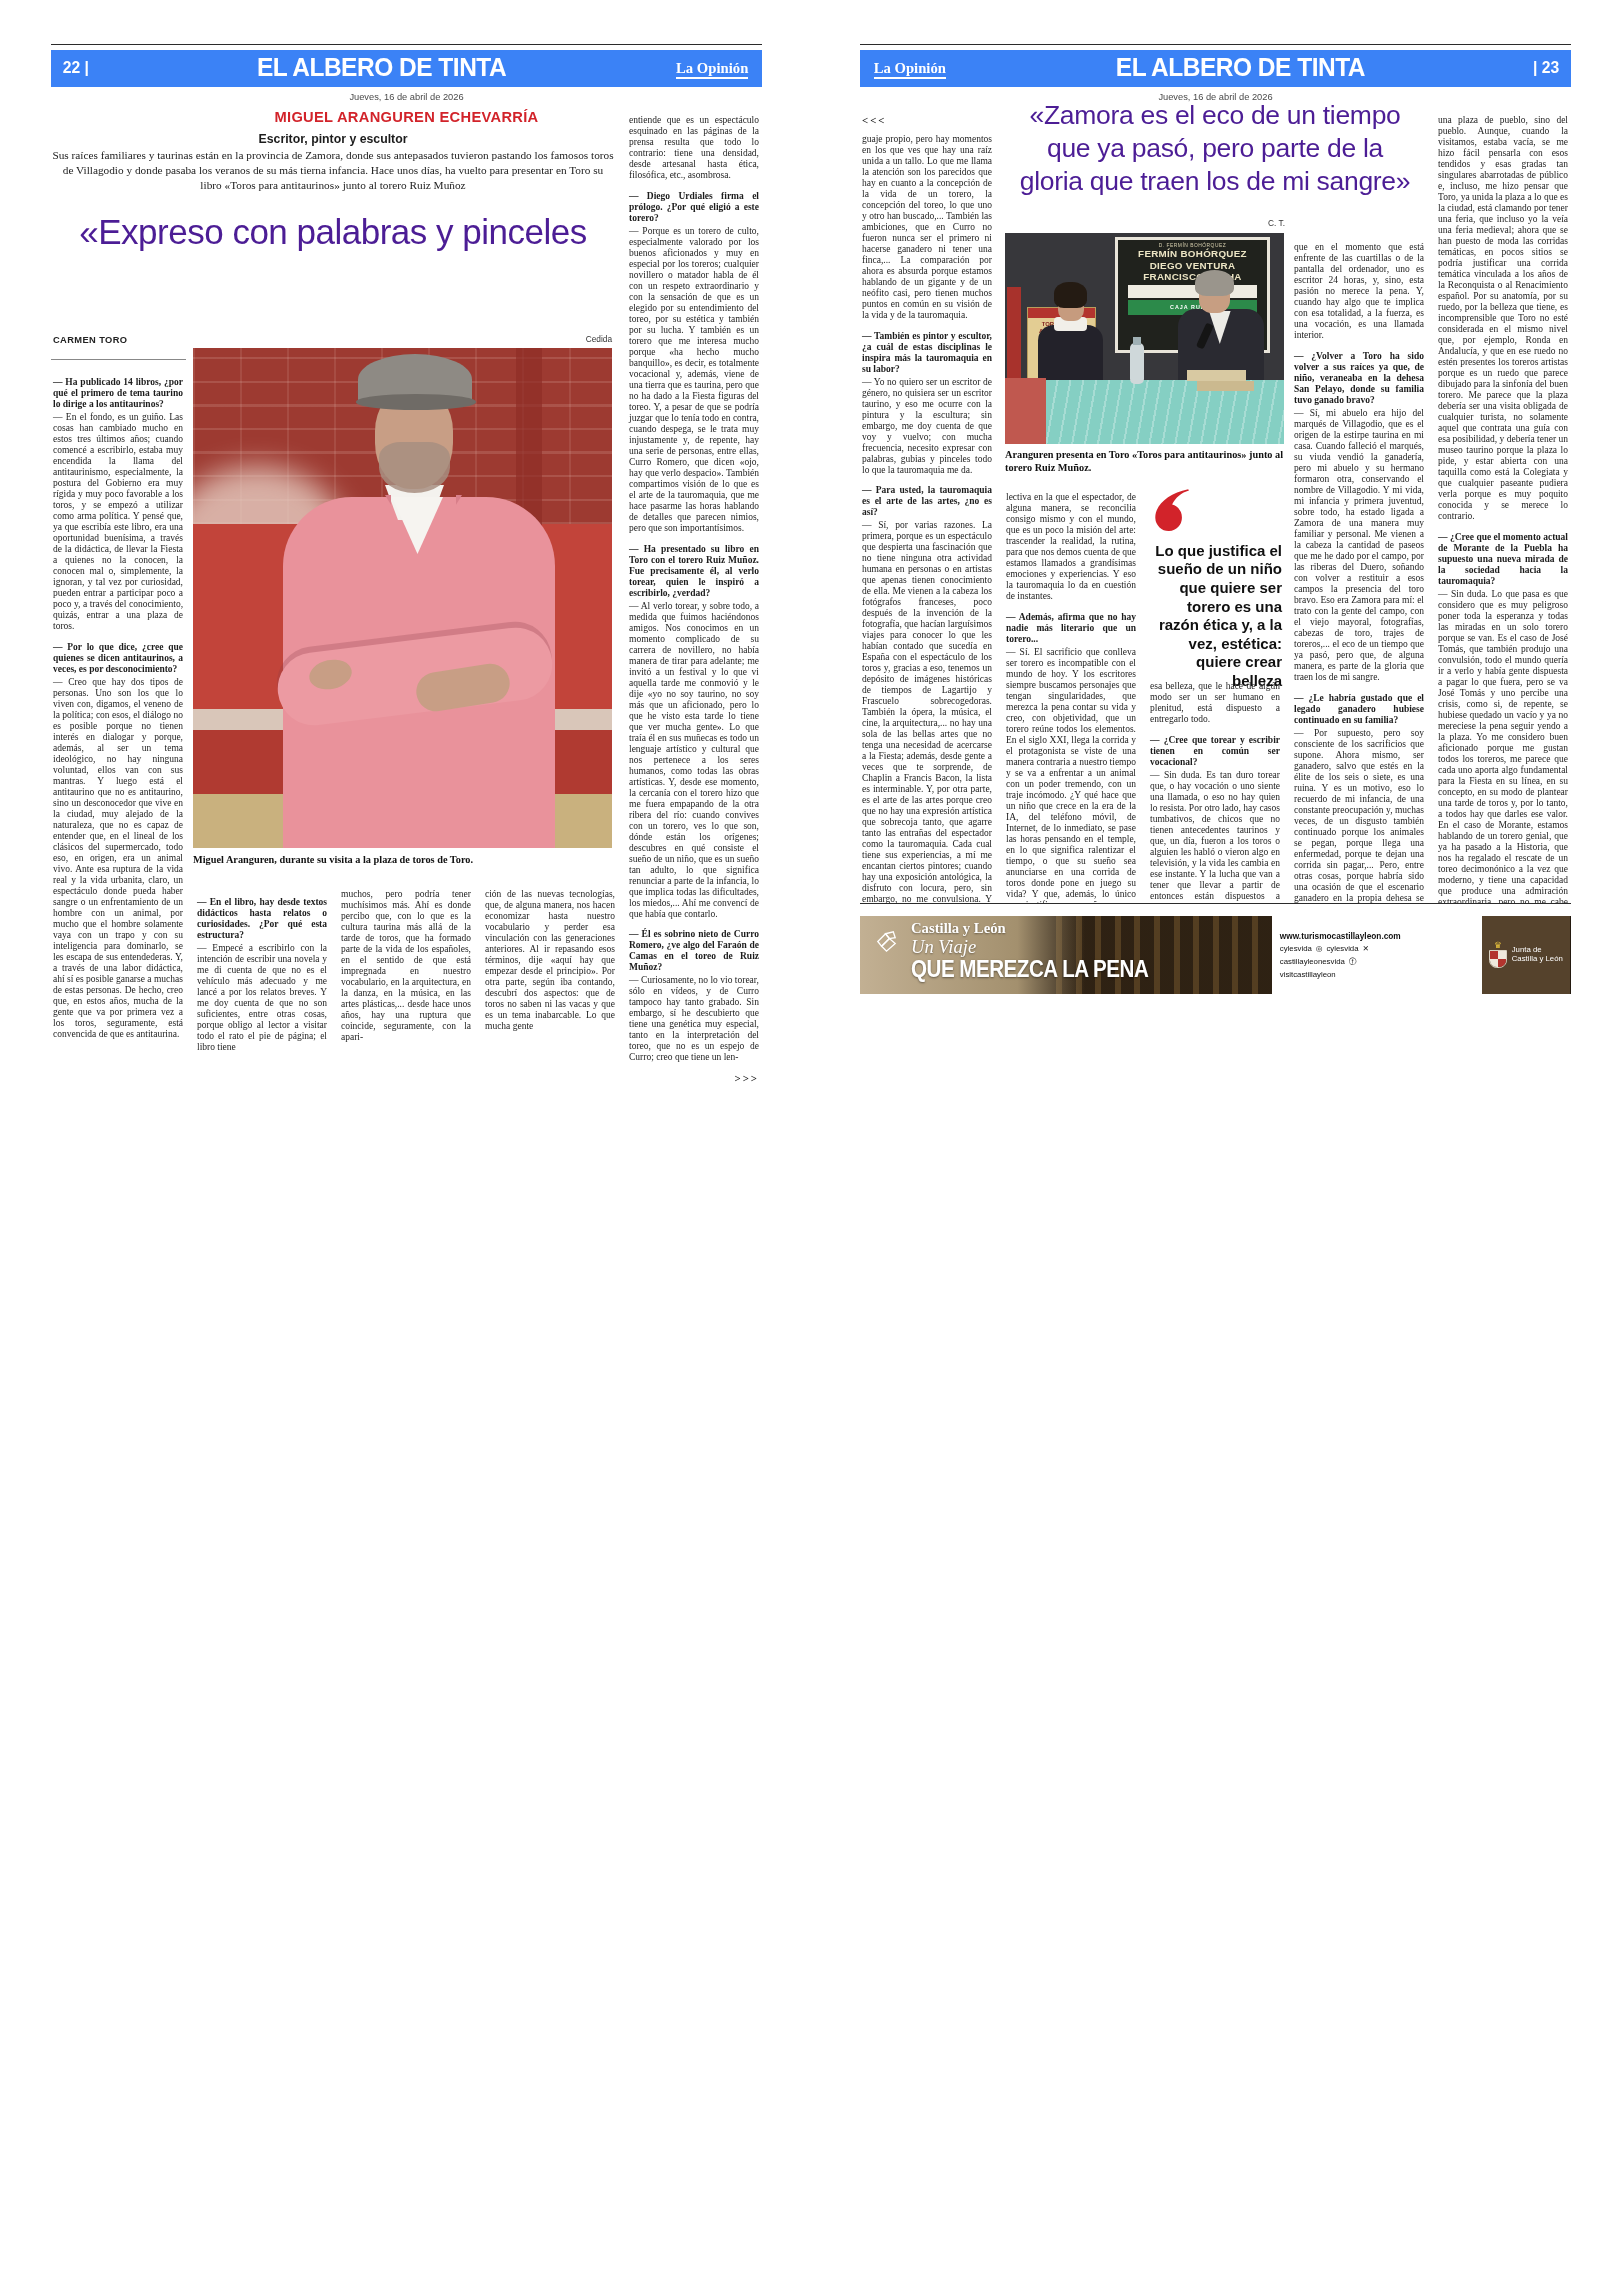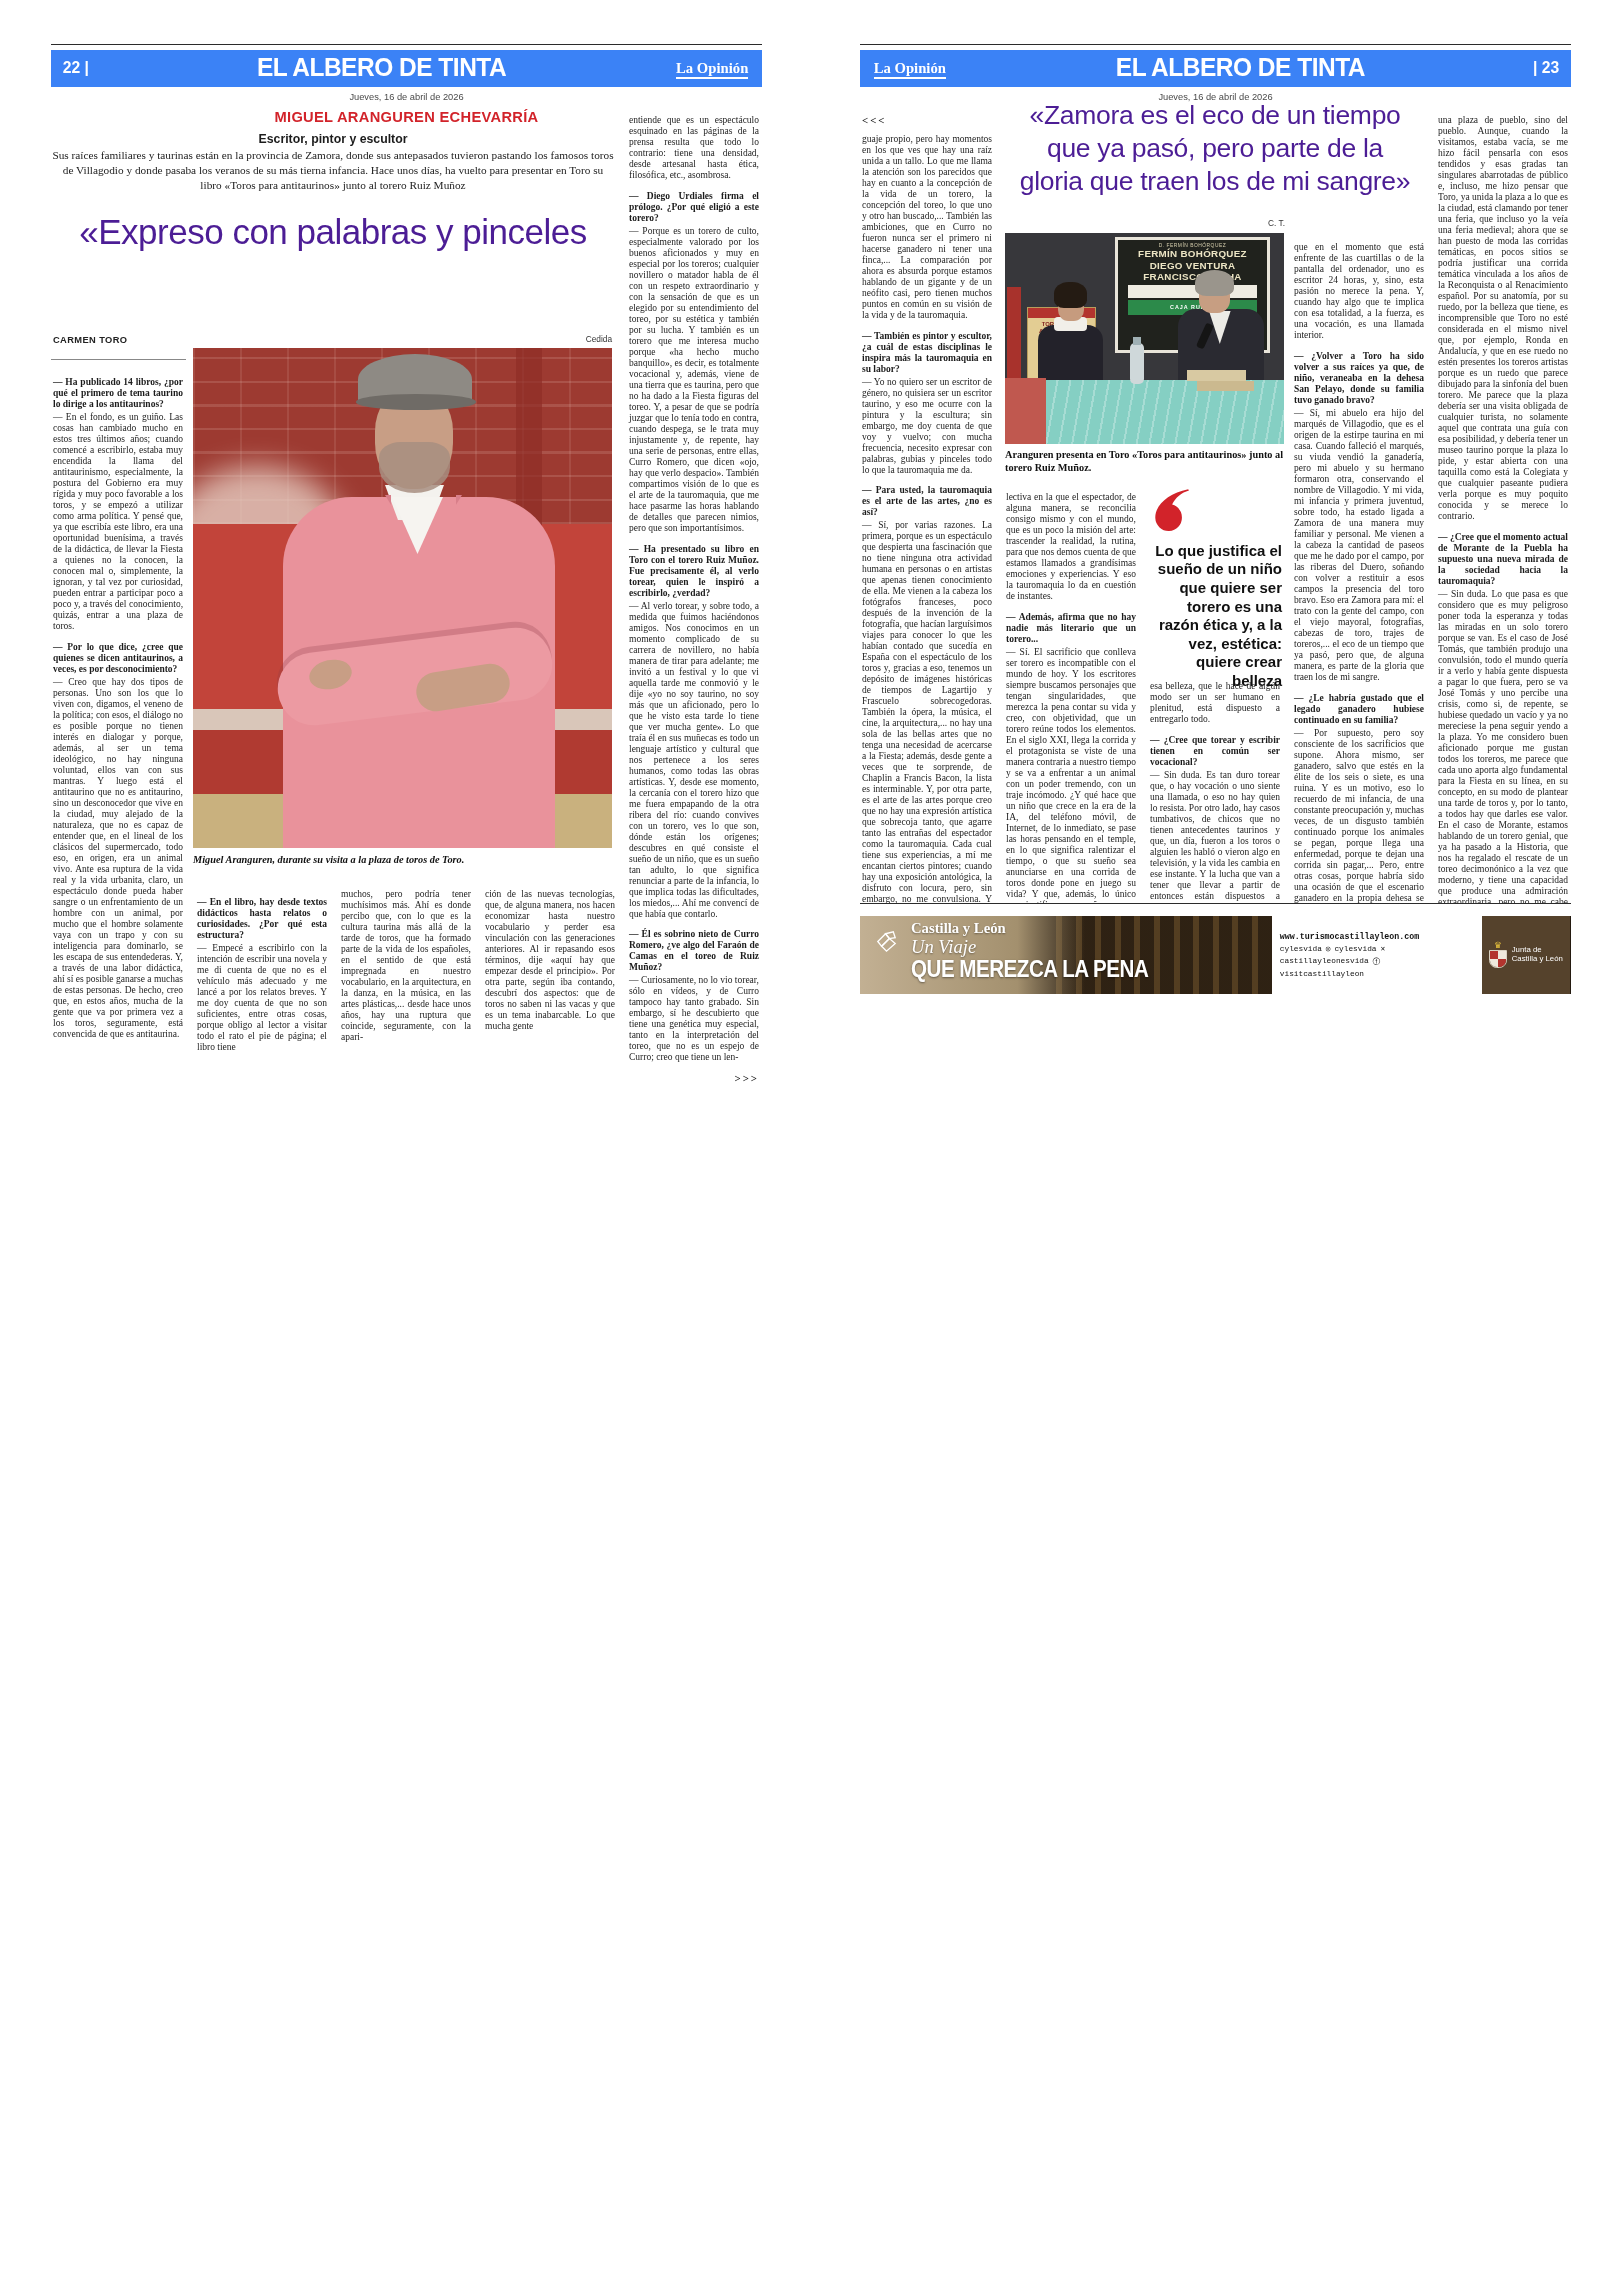--- a/index.html
+++ b/index.html
@@ -117,21 +117,21 @@
   .ad-fig1{left:294px;top:13.7px;width:29px;height:65px;background:#0f0b07;border-radius:9.8px 9.8px 0 0;}
   .ad-fig2{left:365px;top:21.6px;width:25.5px;height:57px;background:#140e08;border-radius:8.8px 8.8px 0 0;}
   .ad-left{left:0;top:0;width:225px;height:78px;background:linear-gradient(90deg,#c2b093 0%,#a3906e 70%,rgba(120,100,70,0) 100%);}
   .ad-textblock{left:51px;top:3.9px;color:#fff;z-index:3;}
   .ad-region{font-family:"Liberation Serif",serif;font-weight:bold;font-size:14.7px;text-shadow:0 1px 2px rgba(0,0,0,.4);}
   .ad-it{font-family:"Liberation Serif",serif;font-style:italic;font-size:18.6px;line-height:19.6px;text-shadow:0 1px 2px rgba(0,0,0,.4);}
   .ad-big{font-family:"Liberation Sans",sans-serif;font-weight:900;font-size:20.6px;line-height:22.5px;letter-spacing:-0.5px;
           transform:scaleY(1.15);transform-origin:left top;white-space:nowrap;text-shadow:0 1px 2px rgba(0,0,0,.45);}
   .ad-logo{left:11.8px;top:9.8px;width:29px;height:29px;z-index:3;}
   .ad-white{left:412px;top:0;width:211px;height:78px;background:#fff;color:#111;
-            font-family:Liberation Mono, monospace;display:flex;flex-direction:column;justify-content:center;gap:2.9px;padding:0 7.8px;box-sizing:border-box;}
+            font-family:Liberation Sans, sans-serif;display:flex;flex-direction:column;justify-content:center;gap:2.9px;padding:0 7.8px;box-sizing:border-box;}
   .ad-url{font-weight:bold;font-size:8.3px;}
   .ad-soc{font-size:7.8px;display:flex;align-items:center;gap:3.9px;}
   .ad-soc .icn{font-size:7.8px;}
   .ad-junta{left:622px;top:0;width:88px;height:78px;background:#55422c;display:flex;align-items:center;justify-content:center;gap:4.9px;}
   .crest{width:17.6px;height:25.5px;display:flex;flex-direction:column;align-items:center;}
   .crown{color:#e8c33c;font-size:8.8px;line-height:7.8px;}
   .shield{width:15.7px;height:17.6px;border-radius:0 0 7.8px 7.8px;overflow:hidden;display:grid;grid-template-columns:1fr 1fr;grid-template-rows:1fr 1fr;border:1px solid #d9d2c2;}
   .shield i{display:block;}
   .q1{background:#b3342e;} .q2{background:#efe9dc;} .q3{background:#efe9dc;} .q4{background:#b3342e;}
   .junta-text{color:#fff;font-family:"Liberation Sans",sans-serif;font-size:7.8px;line-height:8.8px;}
@@ -179,21 +179,21 @@
       <div class="plx pl-vtrim"></div>
       <div class="plx pl-vneck"></div>
       <div class="plx pl-face"></div>
       <div class="plx pl-beard"></div>
       <div class="plx pl-cap"></div>
       <div class="plx pl-brim"></div>
       <div class="plx pl-arm"></div>
       <div class="plx pl-forearm"></div>
       <div class="plx pl-hand"></div>
     </div>
-    <div class="caption" style="top:810px;left:142px;width:419px;font-style:italic;">Miguel Aranguren, durante su visita a la plaza de toros de Toro.</div>
+    <div class="caption" style="top:810px;left:142px;width:419px;">Miguel Aranguren, durante su visita a la plaza de toros de Toro.</div>
 
     <div class="col" id="l-col2">
         <p class="par k-q">— En el libro, hay desde textos didácticos hasta relatos o curiosidades. ¿Por qué esta estructura?</p>
         <p class="par k-a">— Empecé a escribirlo con la intención de escribir una novela y me di cuenta de que no es el vehículo más adecuado y me lancé a por los relatos breves. Y me doy cuenta de que no son suficientes, entre otras cosas, porque obligo al lector a visitar todo el rato el pie de página; el libro tiene</p>
       </div>
     <div class="col" id="l-col3">
         <p class="par k-p">muchos, pero podría tener muchísimos más. Ahí es donde percibo que, con lo que es la cultura taurina más allá de la tarde de toros, que ha formado parte de la vida de los españoles, en el sentido de que está impregnada en nuestro vocabulario, en la arquitectura, en la danza, en la música, en las artes plásticas,... desde hace unos años, hay una ruptura que coincide, seguramente, con la apari-</p>
       </div>
     <div class="col" id="l-col4">
         <p class="par k-p">ción de las nuevas tecnologías, que, de alguna manera, nos hacen economizar hasta nuestro vocabulario y perder esa vinculación con las generaciones anteriores. Al ir repasando esos términos, dije «aquí hay que empezar desde el principio». Por otra parte, según iba contando, descubrí dos aspectos: que de toros no saben ni las vacas y que es un tema inabarcable. Lo que mucha gente</p>

